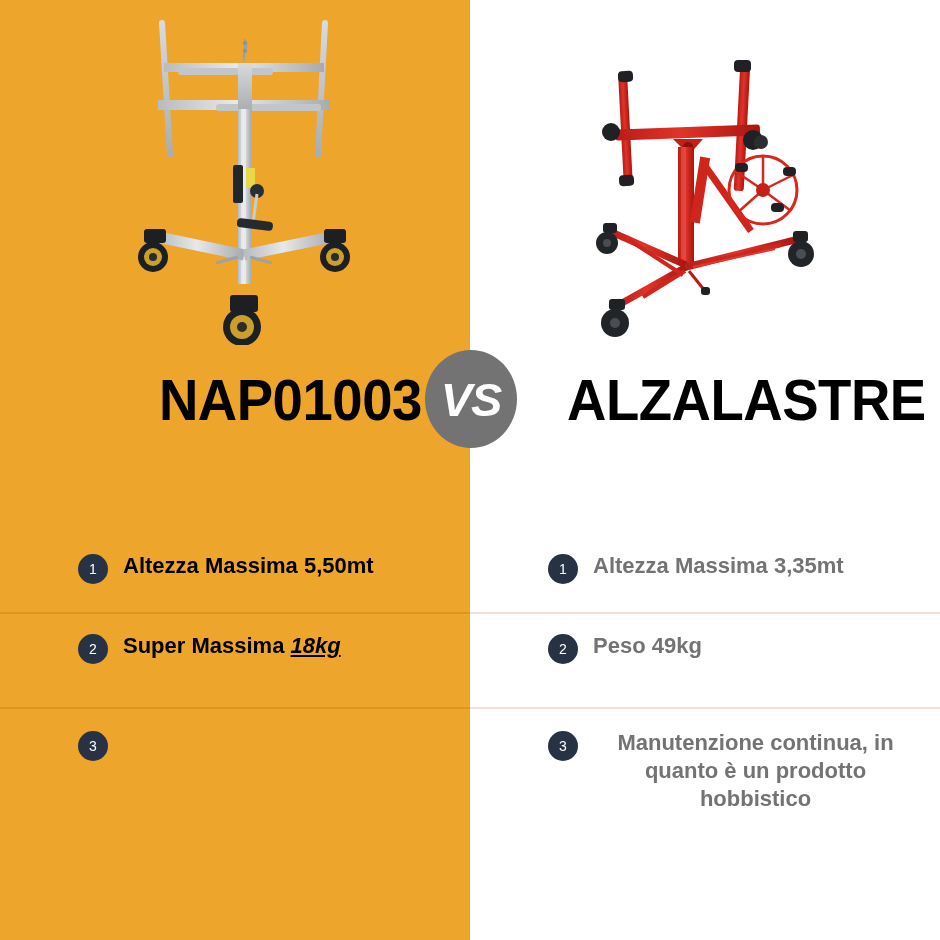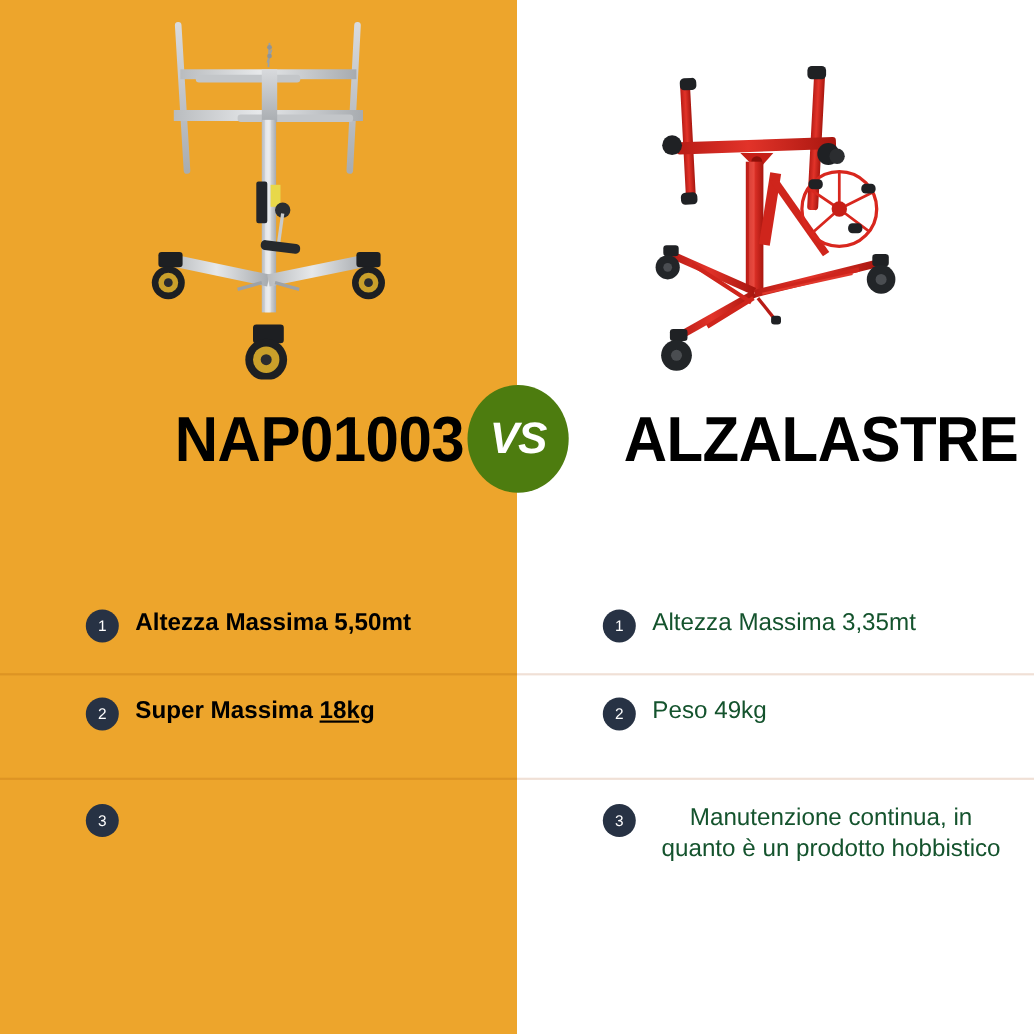--- a/index.html
+++ b/index.html
@@ -61,23 +61,23 @@
   .title-left  { left: 0; width: 420px; text-align: right; padding-right: 48px; box-sizing: border-box; transform-origin: right center; }
   .title-right { left: 520px; width: 420px; text-align: left;  transform-origin: left center; }
 
   .vs-badge {
     position: absolute;
     left: 425px;
     top: 350px;
     width: 92px;
     height: 98px;
     border-radius: 50%;
-    background: #4d7c0f;
+    background: #737373;
     color: #ffffff;
-    font-size: 40px;
+    font-size: 47px;
     font-weight: bold;
     font-style: italic;
     letter-spacing: -1px;
     display: flex;
     align-items: center;
     justify-content: center;
     z-index: 6;
   }
 
   
@@ -127,22 +127,22 @@
     margin-right: 15px;
     margin-top: 2px;
   }
   .ftext {
     font-size: 22px;
     line-height: 28px;
     color: #111821;
     text-align: center;
   }
   .ftext-left  { font-weight: bold; color: #000000; }
-  .ftext-right { font-weight: normal; color: #14532d; }
-  .ul { text-decoration: underline; text-underline-offset: 2px; }
+  .ftext-right { font-weight: bold; color: #737373; }
+  .ul { text-decoration: underline; text-underline-offset: 2px; font-style: italic; }
 
   
   #row1 { position: absolute; top: 0;   height: 152px; }
   #row2 { position: absolute; top: 152px; height: 95px; }
   #row3 { position: absolute; top: 247px; height: 193px; }
   #row1 .fcell { top: 92px; }
   #row2 .fcell { top: 20px; }
   #row3 .fcell { top: 22px; }
 </style>
 </head>

